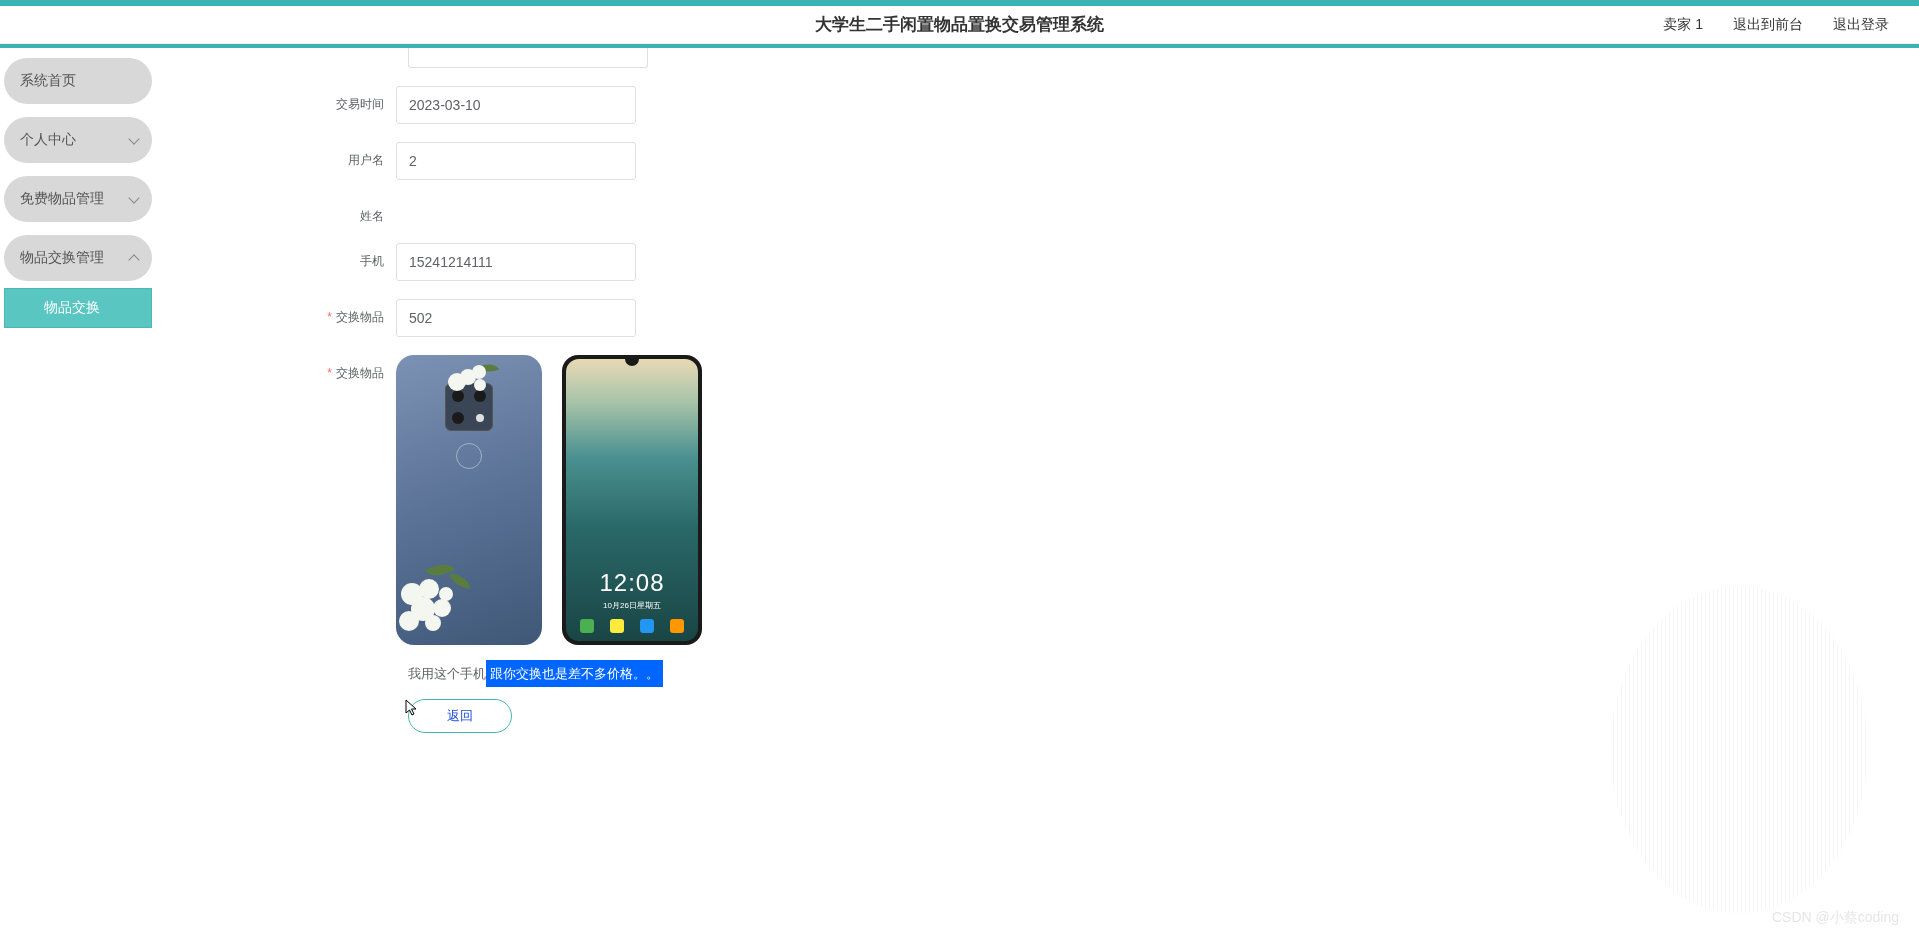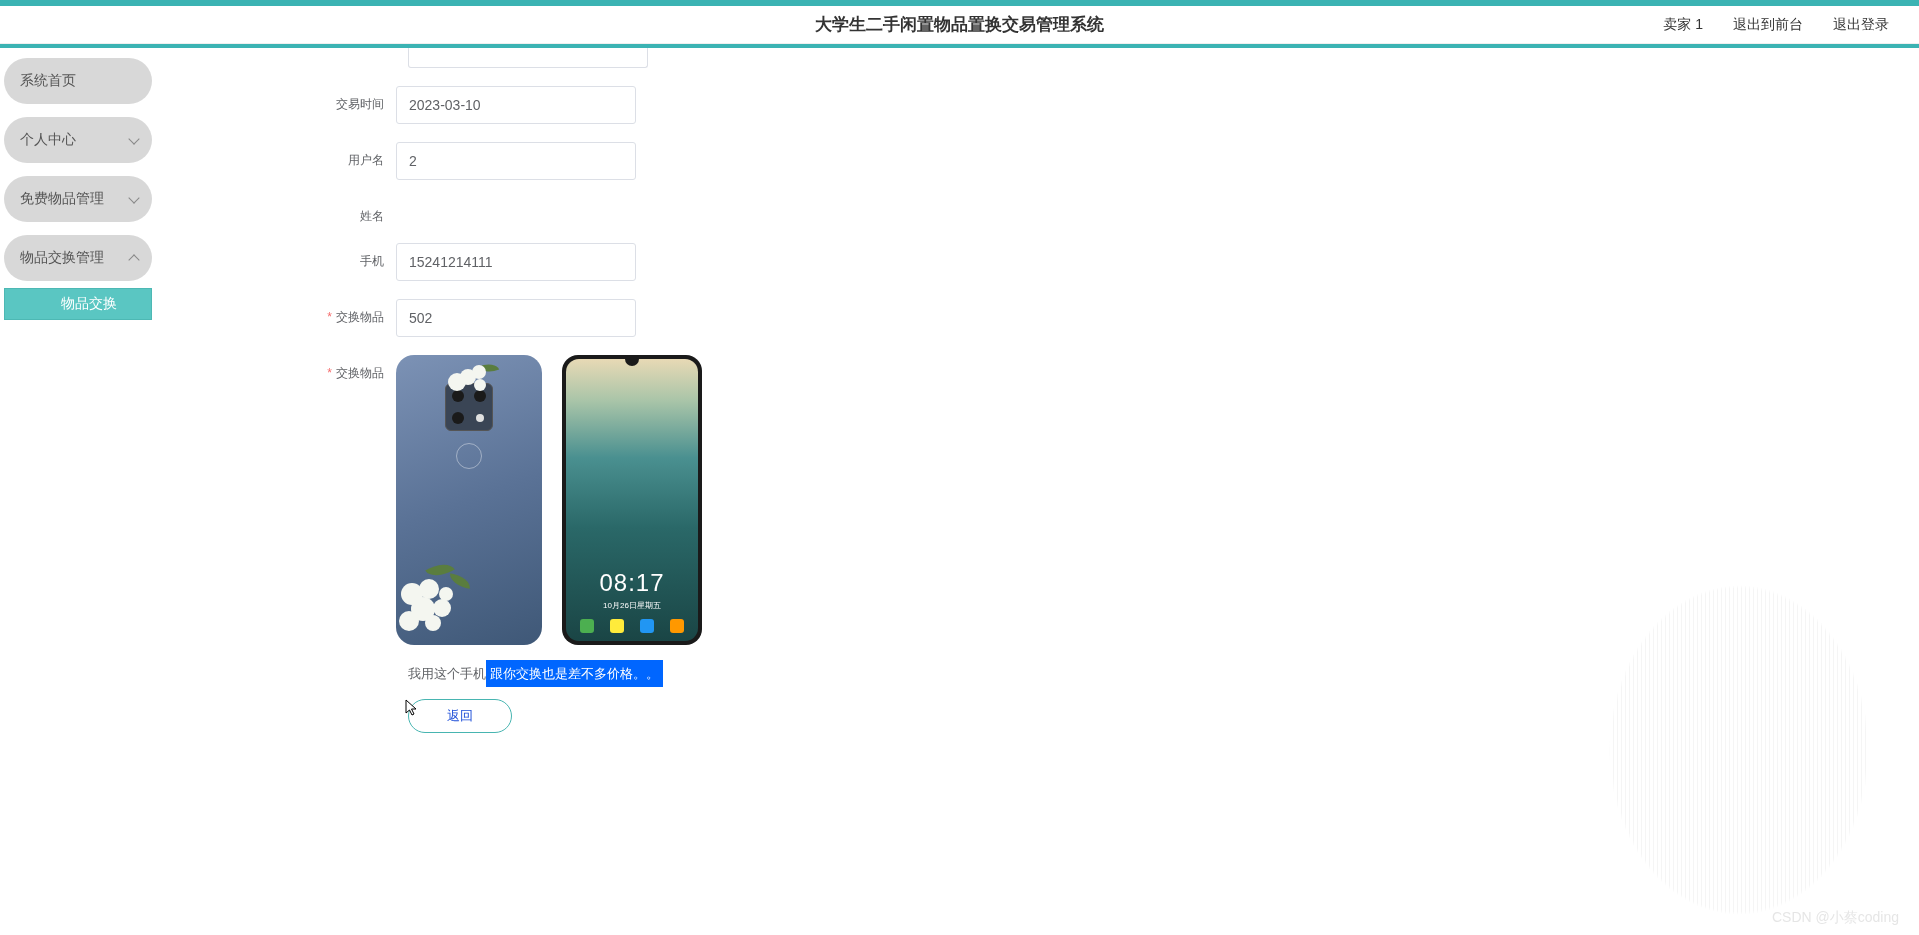--- a/index.html
+++ b/index.html
@@ -82,24 +82,24 @@
   margin-top: -3px;
 }
 .sidebar-item.expanded::after {
   transform: rotate(-135deg);
   margin-top: 3px;
 }
 .sidebar-sub {
   background: #5ac6c2;
   border: 1px solid #4db8b4;
   color: #fff;
-  height: 32px;
-  display: flex;
-  align-items: center;
-  padding-left: 56px;
+  height: 40px;
+  display: flex;
+  align-items: center;
+  padding-left: 39px;
   font-size: 14px;
   cursor: pointer;
   margin-bottom: 6px;
   margin-top: -6px;
   text-align: right;
 }
 .content {
   flex: 1;
   overflow-y: auto;
   padding: 0 30px 30px 30px;
@@ -384,21 +384,21 @@
             <div class="petal" style="width:24px;height:24px;top:42px;left:20px"></div>
             <div class="petal" style="width:18px;height:18px;top:44px;left:42px"></div>
             <div class="petal" style="width:20px;height:20px;top:56px;left:8px"></div>
             <div class="petal" style="width:16px;height:16px;top:60px;left:34px"></div>
             <div class="petal" style="width:14px;height:14px;top:32px;left:48px"></div>
           </div>
         </div>
         <div class="phone-front">
           <div class="phone-screen">
             <div class="phone-notch"></div>
-            <div class="phone-time">08:17</div>
+            <div class="phone-time">12:08</div>
             <div class="phone-date">10月26日星期五</div>
             <div class="phone-dock">
               <div class="dock-icon" style="background:#4caf50"></div>
               <div class="dock-icon" style="background:#ffeb3b"></div>
               <div class="dock-icon" style="background:#2196f3"></div>
               <div class="dock-icon" style="background:#ff9800"></div>
             </div>
           </div>
         </div>
       </div>

